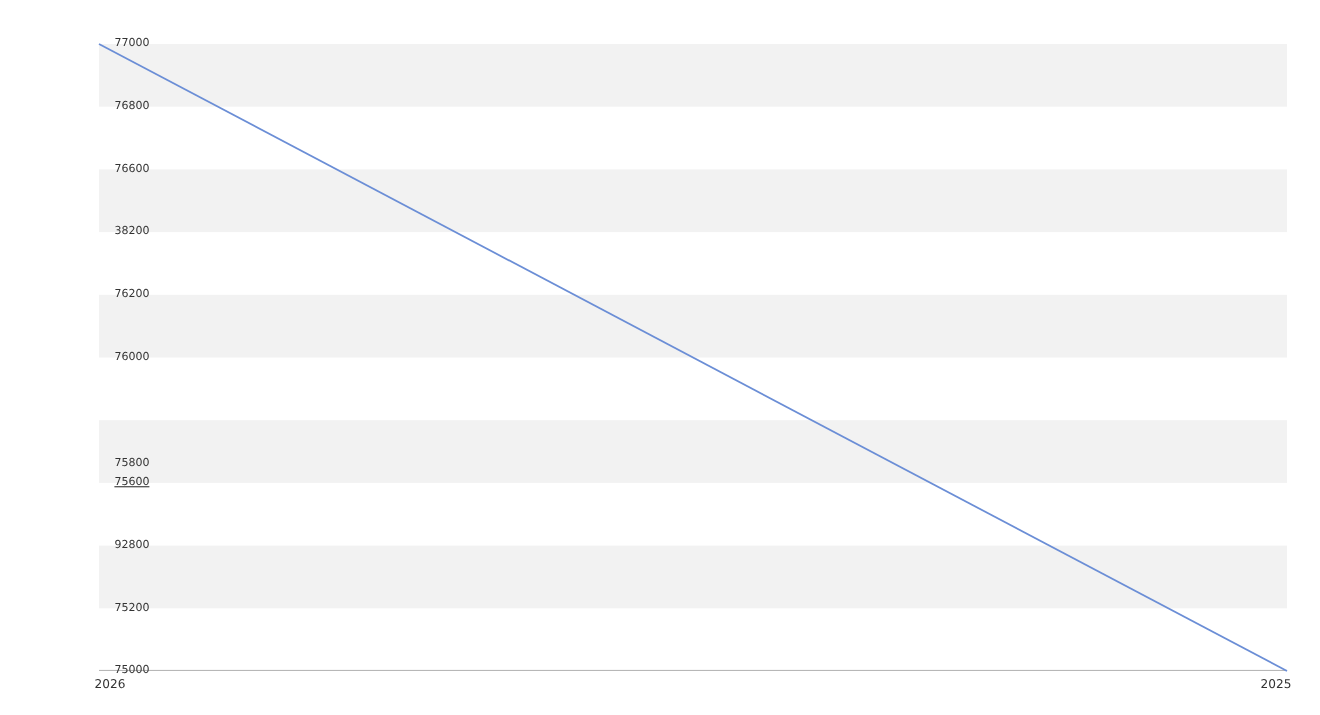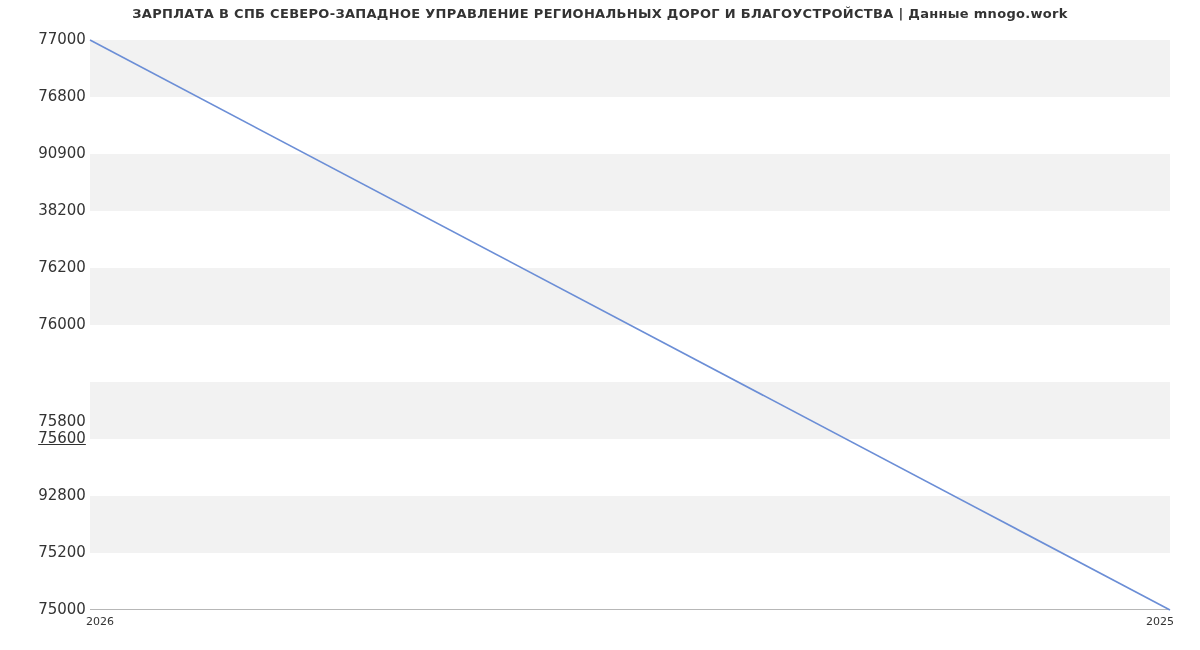--- a/index.html
+++ b/index.html
@@ -43,24 +43,24 @@
   }
   .axis-line {
     position: absolute;
     left: 0;
     width: 100%;
     height: 1px;
     background: #b7b7b7;
   }
   .y-tick {
     position: absolute;
-    right: 1108px;
+    right: 1036px;
     width: 60px;
-    text-align: center;
-    font-size: 15px;
+    text-align: left;
+    font-size: 10px;
     line-height: 11px;
     color: #333333;
   }
   .x-tick {
     position: absolute;
     top: 615px;
     font-size: 11px;
     color: #333333;
     transform: translateX(-50%);
   }
@@ -71,40 +71,39 @@
     width: 100%;
     height: 100%;
     overflow: visible;
   }
 </style>
 </head>
 <body>
 
 <div class="chart-wrap">
 
-  <div class="title">ЗАРПЛАТА В СПБ СЕВЕРО-ЗАПАДНОЕ УПРАВЛЕНИЕ РЕГИОНАЛЬНЫХ ДОРОГ И БЛАГОУСТРОЙСТВА | Данные mnogo.work</div>
 
   <div class="plot-area">
 
     <div class="band" style="top:0px;height:57px;"></div>
     <div class="band" style="top:114px;height:57px;"></div>
     <div class="band" style="top:228px;height:57px;"></div>
     <div class="band" style="top:342px;height:57px;"></div>
     <div class="band" style="top:456px;height:57px;"></div>
 
     <div class="axis-line" style="top:569px;"></div>
 
     <svg class="line" viewBox="0 0 1080 570" preserveAspectRatio="none">
       <polyline points="0,0 1080,570" fill="none" stroke="#6b8ed6" stroke-width="1.6"></polyline>
     </svg>
   </div>
 
   <div class="y-tick" style="top:34px;">77000</div>
   <div class="y-tick" style="top:91px;">76800</div>
-  <div class="y-tick" style="top:148px;">90900</div>
+  <div class="y-tick" style="top:148px;">76600</div>
   <div class="y-tick" style="top:205px;">38200</div>
   <div class="y-tick" style="top:262px;">76200</div>
   <div class="y-tick" style="top:319px;">76000</div>
   <div class="y-tick" style="top:376px;margin-top:40px;">75800</div>
   <div class="y-tick" style="top:433px;text-decoration:underline;">75600</div>
   <div class="y-tick" style="top:490px;">92800</div>
   <div class="y-tick" style="top:547px;">75200</div>
   <div class="y-tick" style="top:604px;">75000</div>
 
   <div class="x-tick" style="left:100px;">2026</div>

